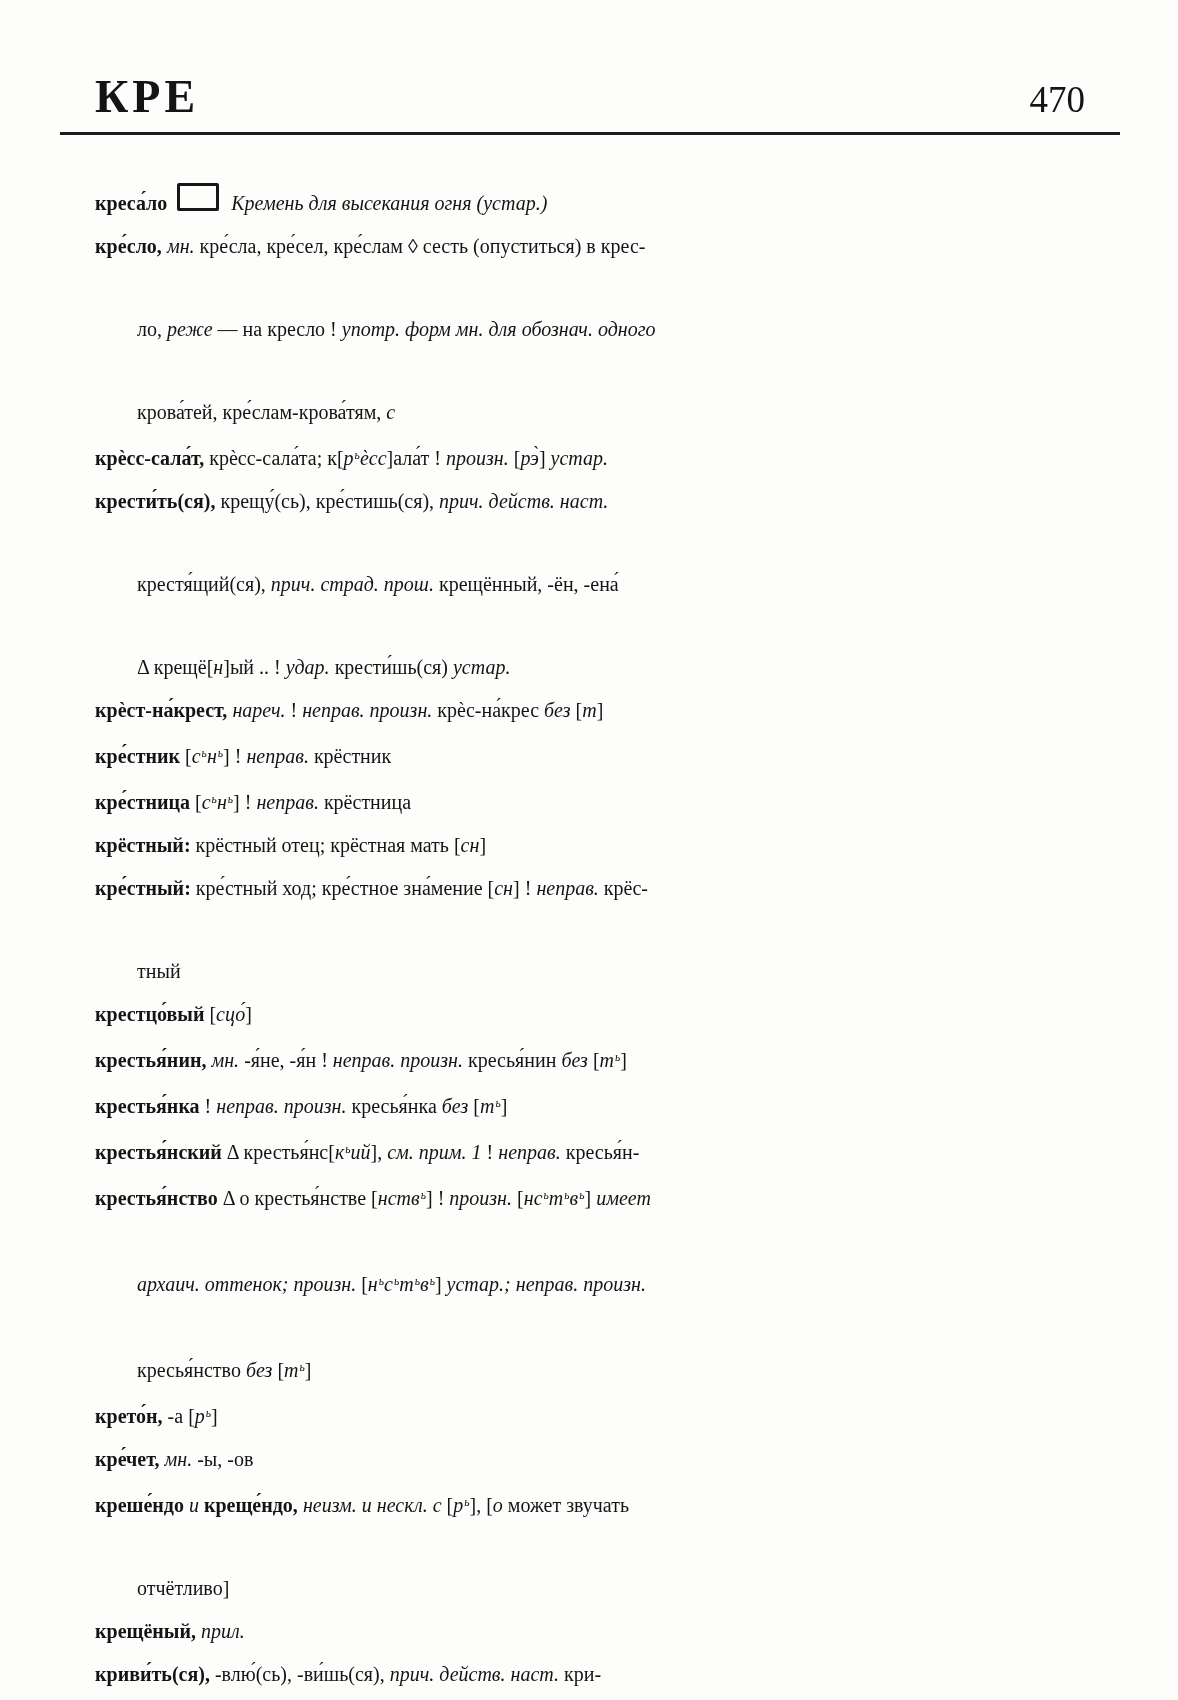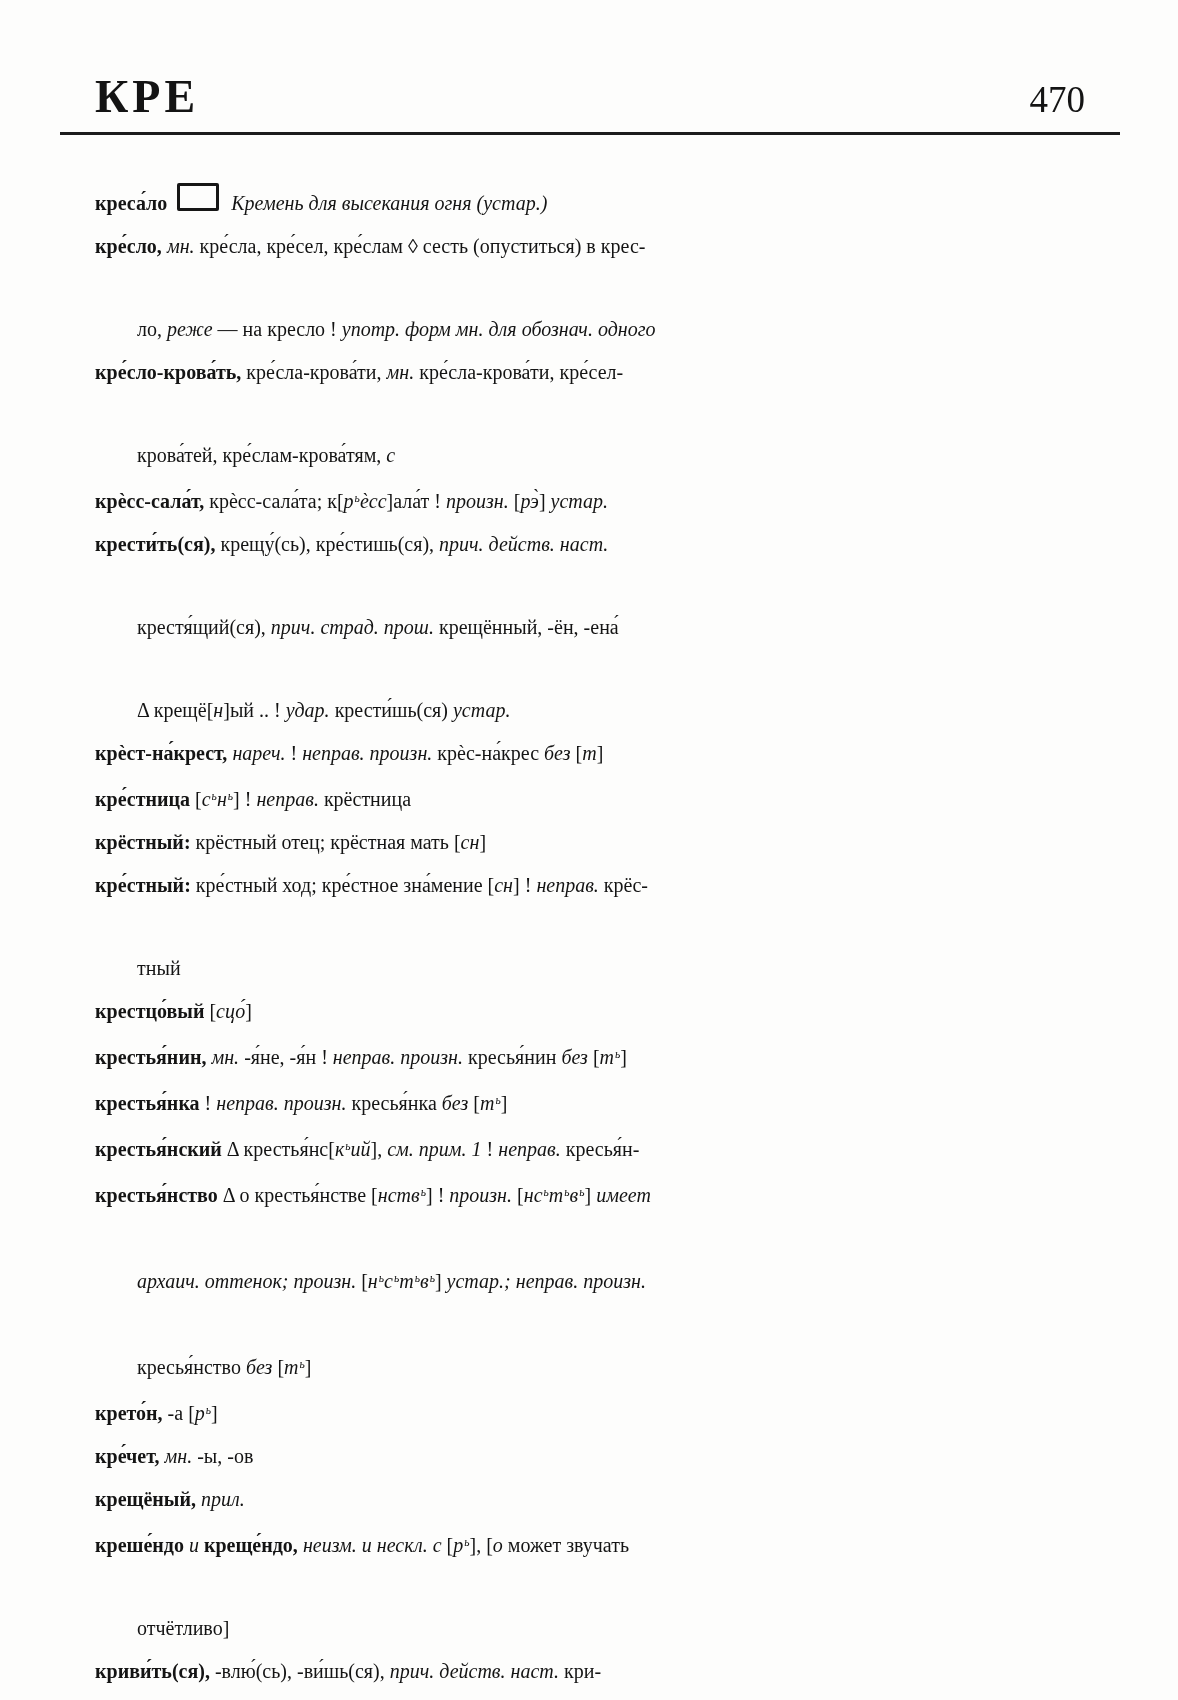--- a/index.html
+++ b/index.html
@@ -36,33 +36,35 @@
   <div class="rule"></div>
   <main class="bodytext">
       <p class="entry">
         <span class="line"><span class="sg-b">креса́ло</span><span class="box"></span><span class="sg-i">Кремень для высекания огня (устар.)</span></span>
       </p>
       <p class="entry">
         <span class="line"><span class="sg-b">кре́сло, </span><span class="sg-i">мн. </span><span class="sg-r">кре́сла, кре́сел, кре́слам ◊ сесть (опуститься) в крес-</span></span>
         <span class="line cont"><span class="sg-r">ло, </span><span class="sg-i">реже </span><span class="sg-r">— на кресло ! </span><span class="sg-i">употр. форм мн. для обознач. одного</span></span>
       </p>
       <p class="entry">
-        <span class="line"><span class="sg-b">кре́сло-крова́ть, </span><span class="sg-r">кре́сла-крова́ти, </span><span class="sg-i">мн. </span><span class="sg-r">кре́сла-крова́ти, кре́сел-</span></span>
         <span class="line cont"><span class="sg-r">крова́тей, кре́слам-крова́тям, </span><span class="sg-i">с</span></span>
       </p>
       <p class="entry">
         <span class="line"><span class="sg-b">крѐсс-сала́т, </span><span class="sg-r">крѐсс-сала́та; к[</span><span class="sg-i">р</span><span class="sg-isup">ь</span><span class="sg-i">ѐсс</span><span class="sg-r">]ала́т ! </span><span class="sg-i">произн. </span><span class="sg-r">[</span><span class="sg-i">рэ̀</span><span class="sg-r">] </span><span class="sg-i">устар.</span></span>
       </p>
       <p class="entry">
         <span class="line"><span class="sg-b">крести́ть(ся), </span><span class="sg-r">крещу́(сь), кре́стишь(ся), </span><span class="sg-i">прич. действ. наст.</span></span>
         <span class="line cont"><span class="sg-r">крестя́щий(ся), </span><span class="sg-i">прич. страд. прош. </span><span class="sg-r">крещённый, -ён, -ена́</span></span>
         <span class="line cont"><span class="sg-r">Δ крещё[</span><span class="sg-i">н</span><span class="sg-r">]ый .. ! </span><span class="sg-i">удар. </span><span class="sg-r">крести́шь(ся) </span><span class="sg-i">устар.</span></span>
       </p>
       <p class="entry">
         <span class="line"><span class="sg-b">крѐст-на́крест, </span><span class="sg-i">нареч. </span><span class="sg-r">! </span><span class="sg-i">неправ. произн. </span><span class="sg-r">крѐс-на́крес </span><span class="sg-i">без </span><span class="sg-r">[</span><span class="sg-i">т</span><span class="sg-r">]</span></span>
+      </p>
+      <p class="entry">
+        <span class="line"><span class="sg-b">кре́стник </span><span class="sg-r">[</span><span class="sg-i">с</span><span class="sg-isup">ь</span><span class="sg-i">н</span><span class="sg-isup">ь</span><span class="sg-r">] ! </span><span class="sg-i">неправ. </span><span class="sg-r">крёстник</span></span>
       </p>
       <p class="entry">
         <span class="line"><span class="sg-b">кре́стница </span><span class="sg-r">[</span><span class="sg-i">с</span><span class="sg-isup">ь</span><span class="sg-i">н</span><span class="sg-isup">ь</span><span class="sg-r">] ! </span><span class="sg-i">неправ. </span><span class="sg-r">крёстница</span></span>
       </p>
       <p class="entry">
         <span class="line"><span class="sg-b">крёстный: </span><span class="sg-r">крёстный отец; крёстная мать [</span><span class="sg-i">сн</span><span class="sg-r">]</span></span>
       </p>
       <p class="entry">
         <span class="line"><span class="sg-b">кре́стный: </span><span class="sg-r">кре́стный ход; кре́стное зна́мение [</span><span class="sg-i">сн</span><span class="sg-r">] ! </span><span class="sg-i">неправ. </span><span class="sg-r">крёс-</span></span>
         <span class="line cont"><span class="sg-r">тный</span></span>
@@ -84,24 +86,24 @@
         <span class="line cont"><span class="sg-i">архаич. оттенок; произн. </span><span class="sg-r">[</span><span class="sg-i">н</span><span class="sg-isup">ь</span><span class="sg-i">с</span><span class="sg-isup">ь</span><span class="sg-i">т</span><span class="sg-isup">ь</span><span class="sg-i">в</span><span class="sg-isup">ь</span><span class="sg-r">] </span><span class="sg-i">устар.; неправ. произн.</span></span>
         <span class="line cont"><span class="sg-r">кресья́нство </span><span class="sg-i">без </span><span class="sg-r">[</span><span class="sg-i">т</span><span class="sg-isup">ь</span><span class="sg-r">]</span></span>
       </p>
       <p class="entry">
         <span class="line"><span class="sg-b">крето́н, </span><span class="sg-r">-а [</span><span class="sg-i">р</span><span class="sg-isup">ь</span><span class="sg-r">]</span></span>
       </p>
       <p class="entry">
         <span class="line"><span class="sg-b">кре́чет, </span><span class="sg-i">мн. </span><span class="sg-r">-ы, -ов</span></span>
       </p>
       <p class="entry">
-        <span class="line"><span class="sg-b">крещёный, </span><span class="sg-i">прил.</span></span>
+        <span class="line"><span class="sg-b">креше́ндо </span><span class="sg-i">и </span><span class="sg-b">креще́ндо, </span><span class="sg-i">неизм. и нескл. с </span><span class="sg-r">[</span><span class="sg-i">р</span><span class="sg-isup">ь</span><span class="sg-r">], [</span><span class="sg-i">о </span><span class="sg-r">может звучать</span></span>
+        <span class="line cont"><span class="sg-r">отчётливо]</span></span>
       </p>
       <p class="entry">
-        <span class="line"><span class="sg-b">креше́ндо </span><span class="sg-i">и </span><span class="sg-b">креще́ндо, </span><span class="sg-i">неизм. и нескл. с </span><span class="sg-r">[</span><span class="sg-i">р</span><span class="sg-isup">ь</span><span class="sg-r">], [</span><span class="sg-i">о </span><span class="sg-r">может звучать</span></span>
-        <span class="line cont"><span class="sg-r">отчётливо]</span></span>
+        <span class="line"><span class="sg-b">крещёный, </span><span class="sg-i">прил.</span></span>
       </p>
       <p class="entry">
         <span class="line"><span class="sg-b">криви́ть(ся), </span><span class="sg-r">-влю́(сь), -ви́шь(ся), </span><span class="sg-i">прич. действ. наст. </span><span class="sg-r">кри-</span></span>
         <span class="line cont"><span class="sg-r">Δ кривлё[</span><span class="sg-i">нн</span><span class="sg-r">]ый... </span><span class="sg-i">и </span><span class="sg-r">кривлё[</span><span class="sg-i">н</span><span class="sg-r">]ый...</span></span>
       </p>
     </main>
 </div>
 
 </body></html>

